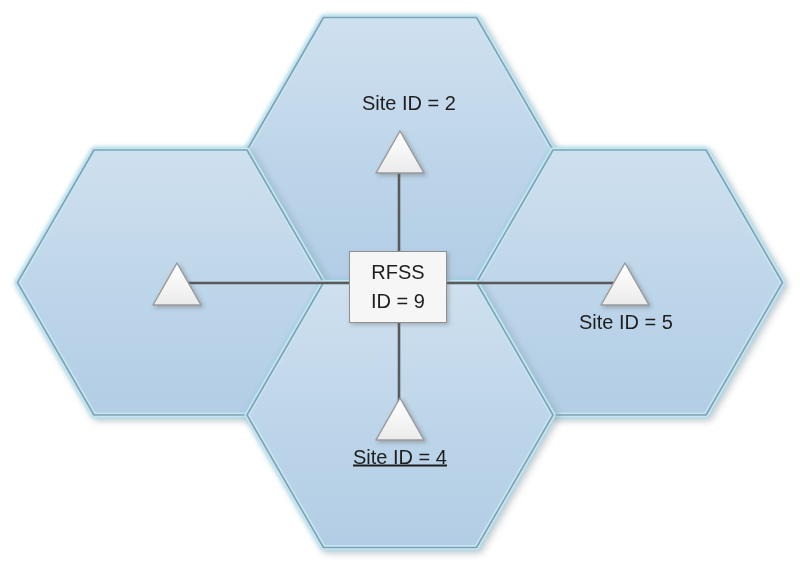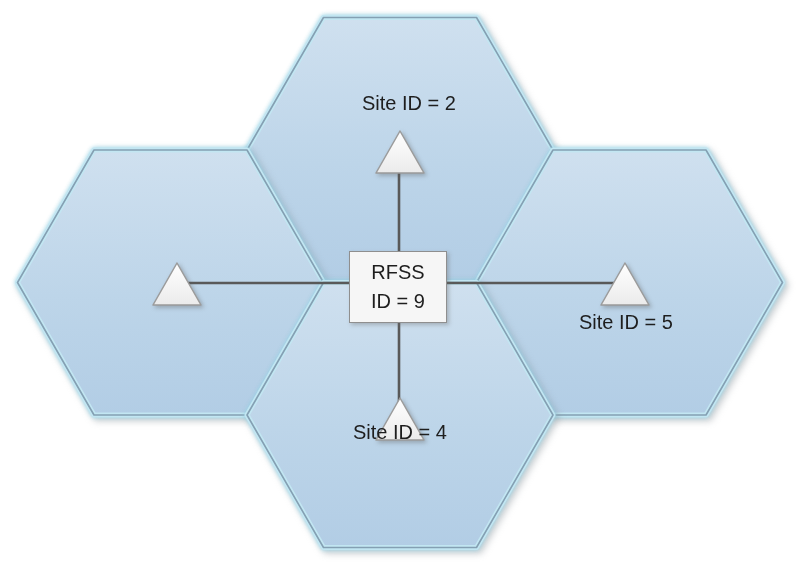--- a/index.html
+++ b/index.html
@@ -118,15 +118,15 @@
     <polygon class="antenna" points="400,398 376,440 424,440"></polygon>
   </svg>
 
   <div class="rfss-box">
     <div>RFSS</div>
     <div>ID = 9</div>
   </div>
 
   <div class="site-label" style="left:409px; top:103px;">Site ID = 2</div>
   <div class="site-label" style="left:626px; top:322px;">Site ID = 5</div>
-  <div class="site-label" style="left:400px; top:432px;">Site ID = 4</div>
+  <div class="site-label" style="left:400px; top:457px;text-decoration:underline;">Site ID = 4</div>
 
 </div>
 
 </body></html>

